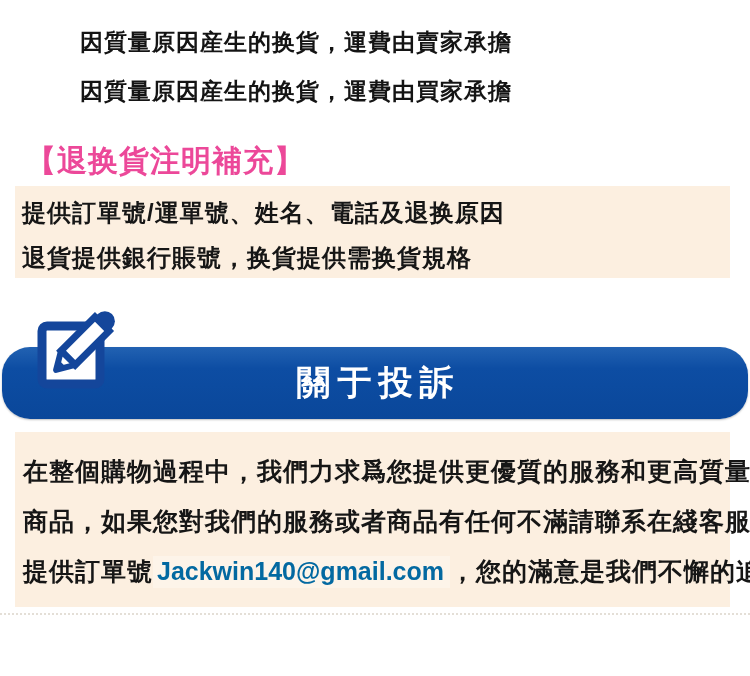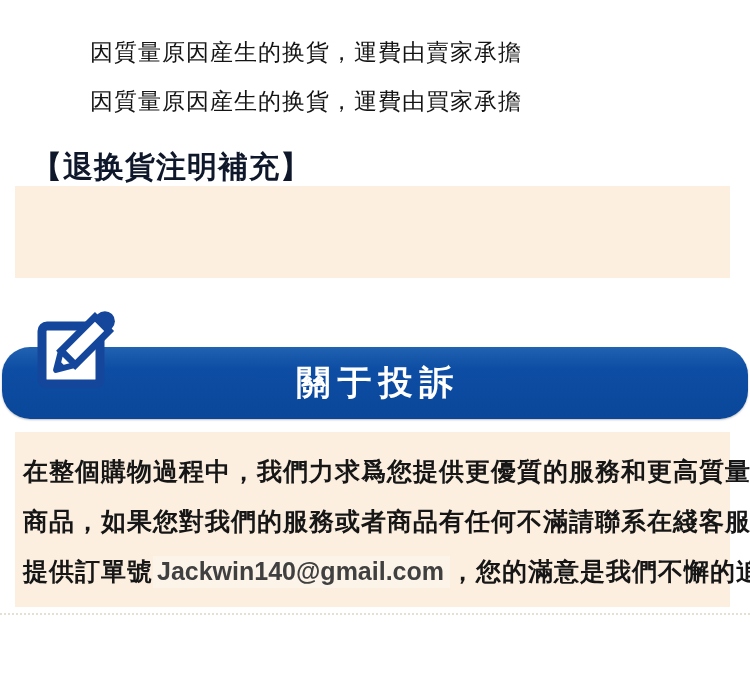--- a/index.html
+++ b/index.html
@@ -2,29 +2,29 @@
 <html><head>
 <meta charset="utf-8">
 <style>
   html,body{margin:0;padding:0;}
   body{
     width:750px;height:676px;position:relative;overflow:hidden;
     background:#ffffff;
     font-family:"Liberation Sans","DejaVu Sans",sans-serif;
   }
   .intro-line{
-    position:absolute;left:72px;margin:18px;
-    font-size:23px;font-weight:400;color:#141414;
+    position:absolute;left:72px;margin:8px;
+    font-size:23px;font-weight:700;color:#141414;
     letter-spacing:1px;white-space:nowrap;
   }
   .intro-1{top:19px;}
   .intro-2{top:68px;}
   .section-heading{
-    position:absolute;left:18px;top:133px;margin:14px;
-    font-size:30px;font-weight:700;color:#0f172a;
+    position:absolute;left:18px;top:133px;margin:8px;
+    font-size:30px;font-weight:700;color:#ec4899;
     letter-spacing:1px;white-space:nowrap;
   }
   .cream-box{
     position:absolute;left:15px;width:715px;
     background:#fcefe0;box-sizing:border-box;
   }
   .box-return{
     top:186px;height:92px;padding:4px 10px 0 7px;
   }
   .box-return p{
@@ -46,38 +46,40 @@
     position:absolute;left:30px;top:300px;width:88px;height:92px;
   }
   .box-complaint{
     top:432px;height:175px;padding:14px 8px 0 8px;
   }
   .box-complaint p{
     margin:0;font-size:25px;font-weight:600;color:#161616;
     line-height:50px;white-space:nowrap;letter-spacing:1px;
   }
   .email-link{
-    color:#404040;font-weight:700;text-decoration:none;
+    color:#0369a1;font-weight:700;text-decoration:none;
     font-family:"Liberation Sans",sans-serif;letter-spacing:0;
     background:#fdf4e9;padding:1px 6px 3px 4px;
   }
   .dashed-sep{
     position:absolute;left:0;top:613px;width:750px;height:0;
     border-top:2px dotted #e4dfd7;
   }
 </style>
 </head>
 <body>
 
 <p class="intro-line intro-1">因質量原因産生的换貨，運費由賣家承擔</p>
 <p class="intro-line intro-2">因質量原因産生的换貨，運費由買家承擔</p>
 
 <h2 class="section-heading">【退换貨注明補充】</h2>
 
 <div class="cream-box box-return">
+  <p>提供訂單號/運單號、姓名、電話及退换原因</p>
+  <p>退貨提供銀行賬號，换貨提供需换貨規格</p>
 </div>
 
 <div class="banner">
   <span class="banner-title">關于投訴</span>
 </div>
 
 <span class="notepad-icon">
   <svg width="88" height="92" viewBox="0 0 88 92" xmlns="http://www.w3.org/2000/svg" aria-hidden="true">
     <rect x="12" y="26" width="58" height="58" rx="5" fill="#ffffff" stroke="#14469b" stroke-width="9"></rect>
     <g transform="translate(48,48) rotate(45)">

